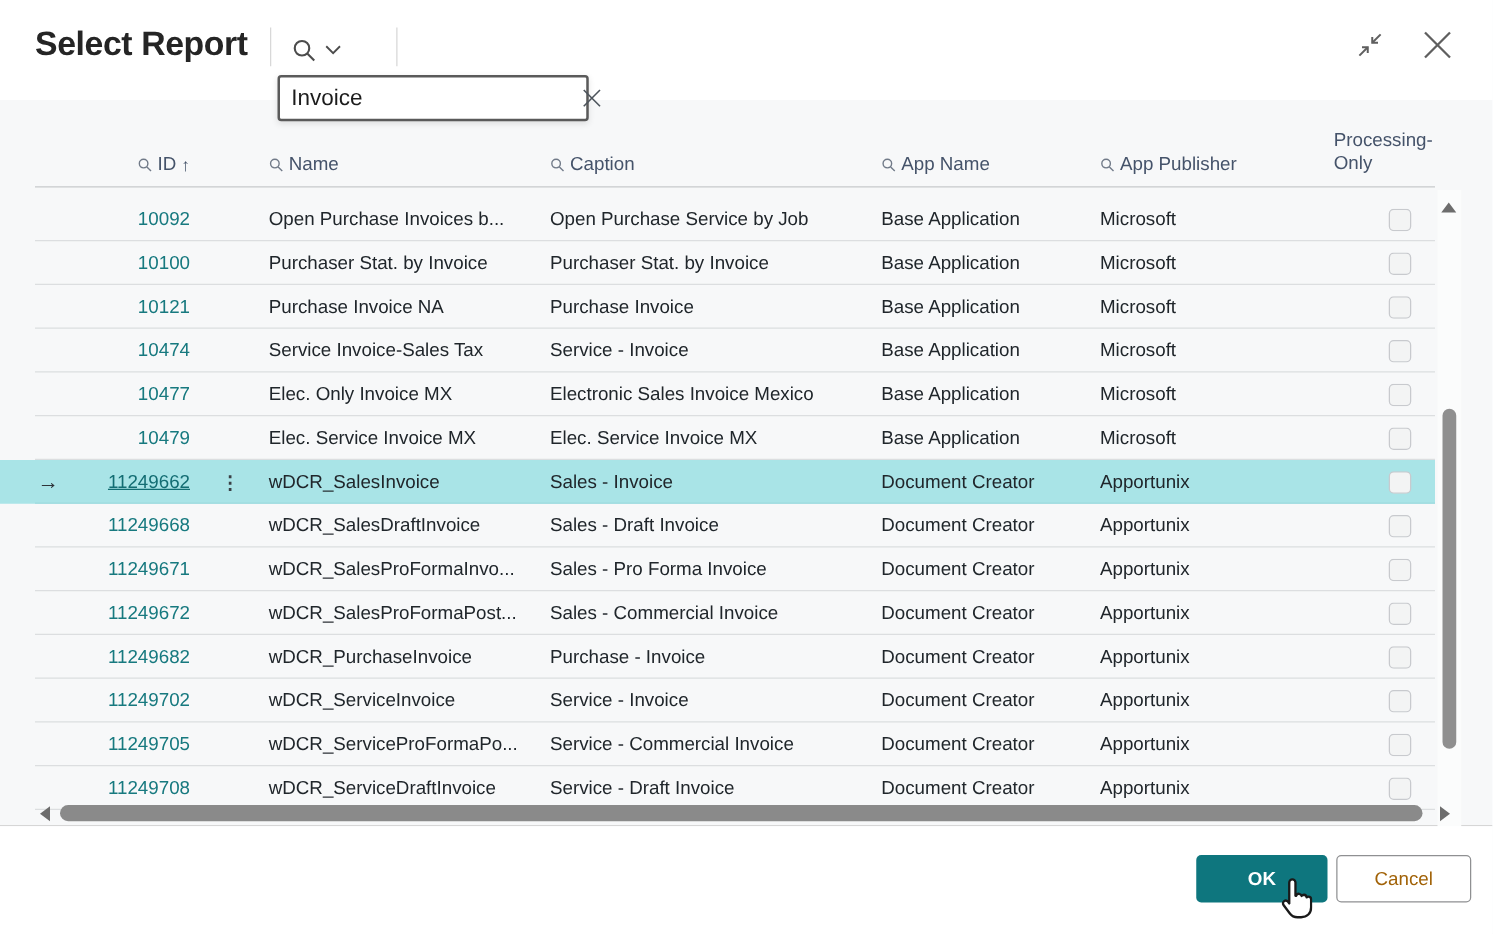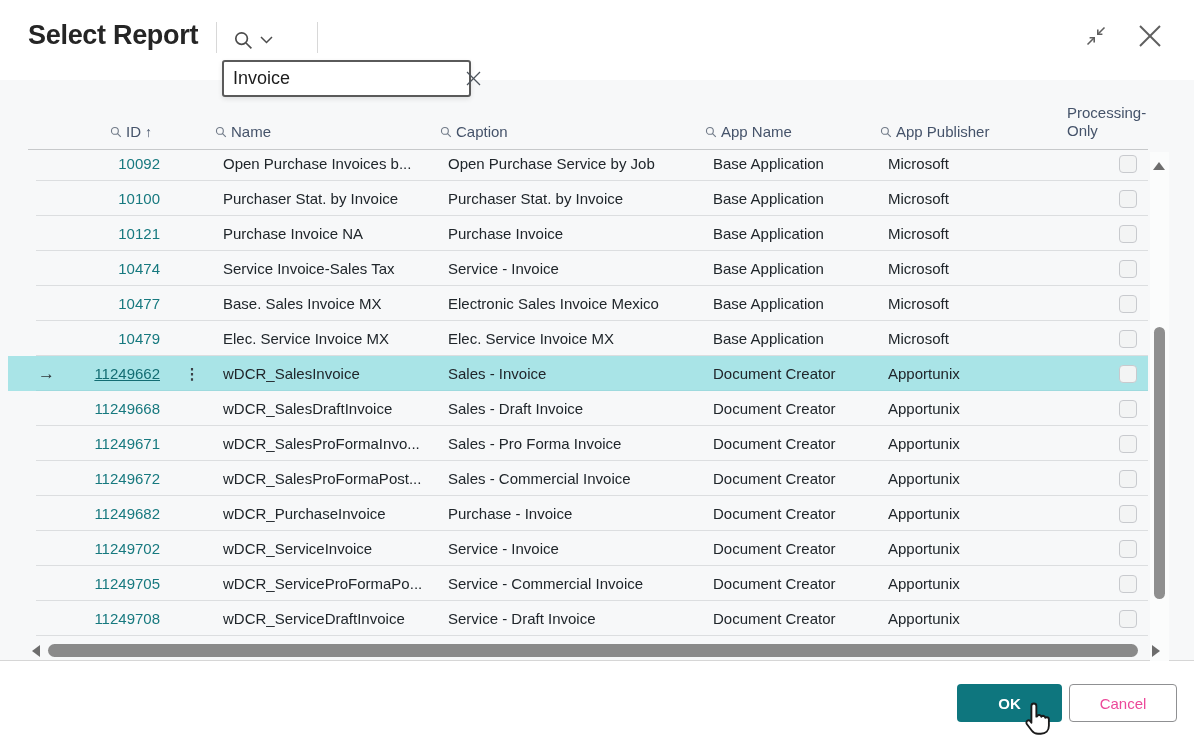--- a/index.html
+++ b/index.html
@@ -37,21 +37,21 @@
   .grid-header::after { content:""; position:absolute; left:28px; right:0; bottom:0;
                         height:1px; background:#c7c9cb; }
   .hc { padding:0 0 10px 9px; white-space:nowrap; overflow:hidden; display:flex;
         align-items:flex-end; gap:4px; cursor:pointer; }
   .h-id { justify-content:flex-end; padding-right:12px; padding-left:0; }
   .h-name { padding-left:11px; }
   .h-proc { padding-left:16px; white-space:normal; line-height:1.2; cursor:default; display:block; }
   .mini-mag { flex:0 0 auto; margin-bottom:2px; opacity:.85; }
   .sort { font-size:14px; }
 
-  .grid-body { position:absolute; top:66px; left:0; width:1148px;padding-left:8px; }
+  .grid-body { position:absolute; top:78px; left:0; width:1148px; }
   .grid-row { position:relative; height:35px; align-items:center; font-size:15px;
               color:#20262b; cursor:pointer; }
   .grid-row::after { content:""; position:absolute; left:28px; right:0; bottom:0;
                      height:1px; background:#dcdee0; }
   .grid-row.selected { background:#a9e4e7; }
   .grid-row.selected::after { background:#9edade; }
   .cell { padding-left:9px; white-space:nowrap; overflow:hidden; text-overflow:clip; }
   .c-arrow { padding-left:30px; font-size:17px; color:#2e3439; }
   .c-id { text-align:right; padding-right:12px; padding-left:0; }
   .c-menu { text-align:center; padding-left:0; color:#3a4046; font-size:15px; font-weight:700; }
@@ -84,21 +84,21 @@
               border-right:8px solid #6d6d6d; }
   .tri-right { width:0; height:0; border-top:6px solid transparent; border-bottom:6px solid transparent;
                border-left:8px solid #6d6d6d; }
 
   
   .footer { position:absolute; top:661px; left:0; width:1194px; height:86px; background:#fff; }
   .btn { position:absolute; top:23px; height:38px; display:flex; align-items:center;
          justify-content:center; font-size:15px; border-radius:4px; cursor:pointer;
          font-family:"Liberation Sans", sans-serif;margin-left:7px; }
   .btn-ok { left:950px; width:105px; background:#0e767e; color:#fff; font-weight:700; border:none; }
-  .btn-cancel { left:1062px; width:108px; background:#fff; color:#ec4899; border:1px solid #8f9092; }
+  .btn-cancel { left:1062px; width:108px; background:#fff; color:#a16207; border:1px solid #8f9092; }
   .cursor-hand { position:absolute; left:1020px; top:702px; z-index:60; pointer-events:none; }
 
   svg.icon { display:block; }
 </style>
 </head>
 <body>
 
 <div class="dialog">
 
   <div class="topbar">
@@ -253,21 +253,21 @@
           <div class="cell c-pub">Microsoft</div>
           <div class="cell c-proc">
             <span class="checkbox"></span>
           </div>
         </div>
 
         <div class="grid-row cols">
           <div class="cell c-arrow"><span class="row-arrow">→</span></div>
           <div class="cell c-id"><a class="id-link">10477</a></div>
           <div class="cell c-menu"><span class="dots">⋮</span></div>
-          <div class="cell c-name">Base. Sales Invoice MX</div>
+          <div class="cell c-name">Elec. Only Invoice MX</div>
           <div class="cell c-caption">Electronic Sales Invoice Mexico</div>
           <div class="cell c-app">Base Application</div>
           <div class="cell c-pub">Microsoft</div>
           <div class="cell c-proc">
             <span class="checkbox"></span>
           </div>
         </div>
 
         <div class="grid-row cols">
           <div class="cell c-arrow"><span class="row-arrow">→</span></div>

